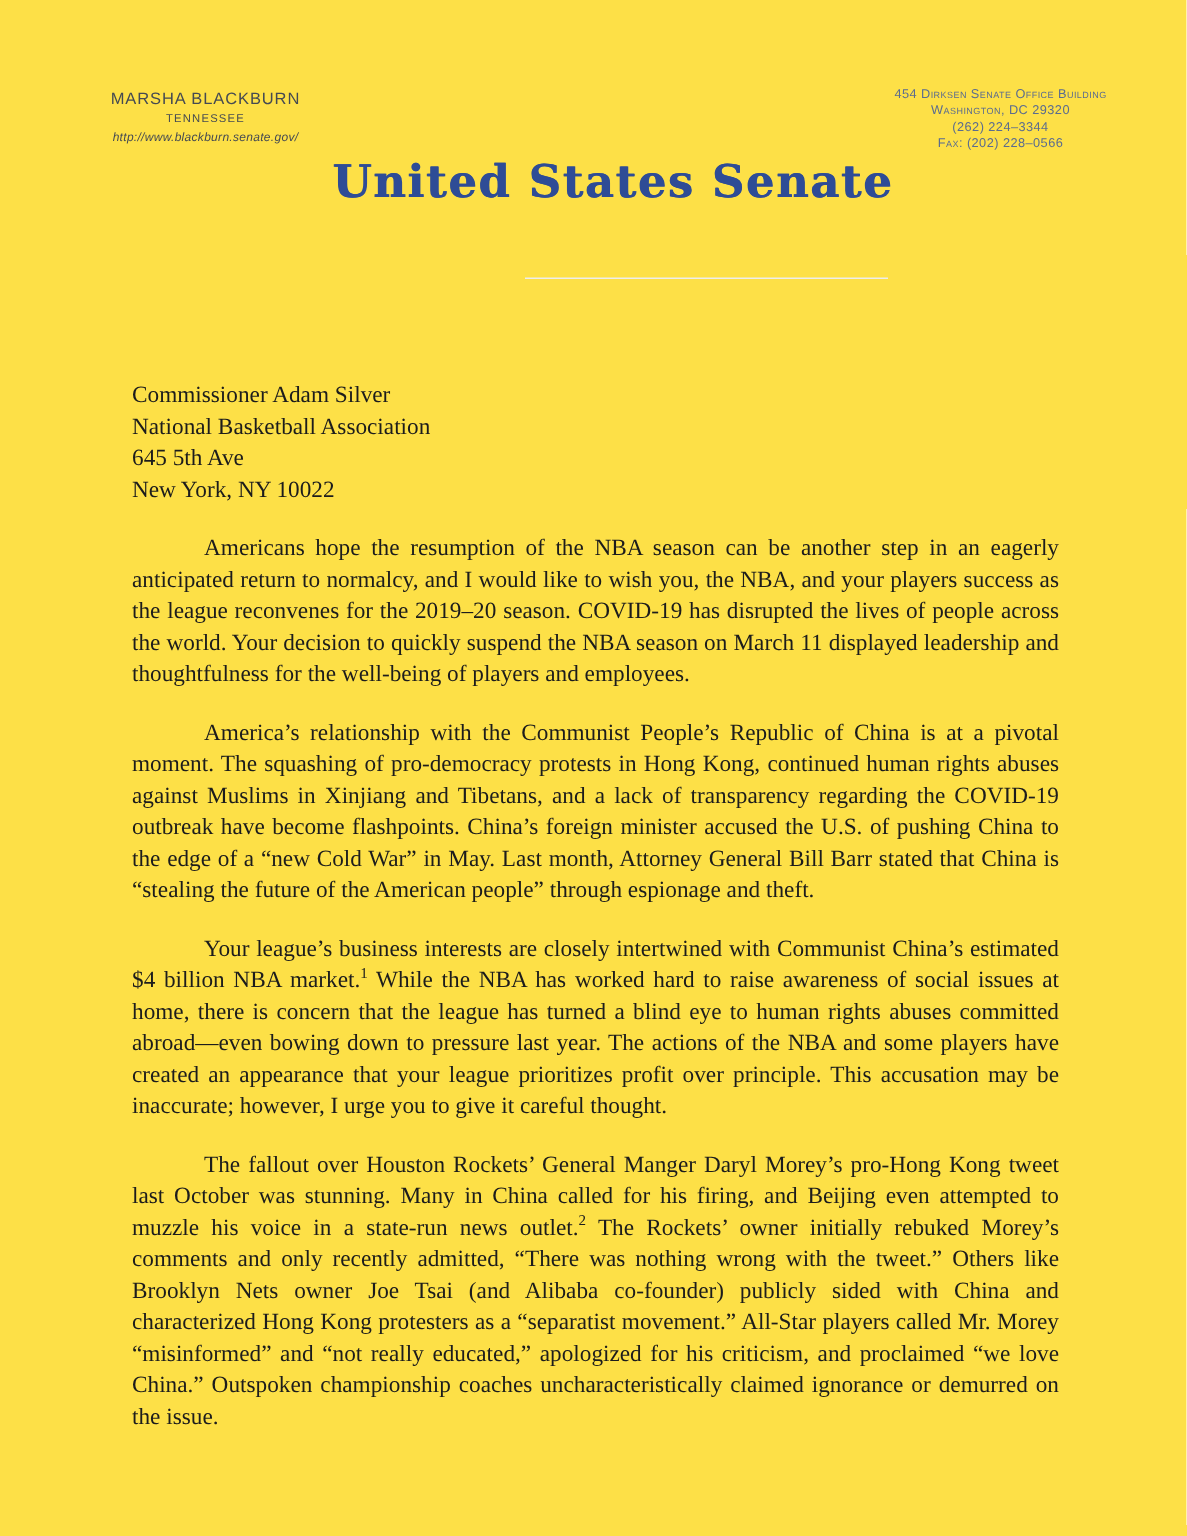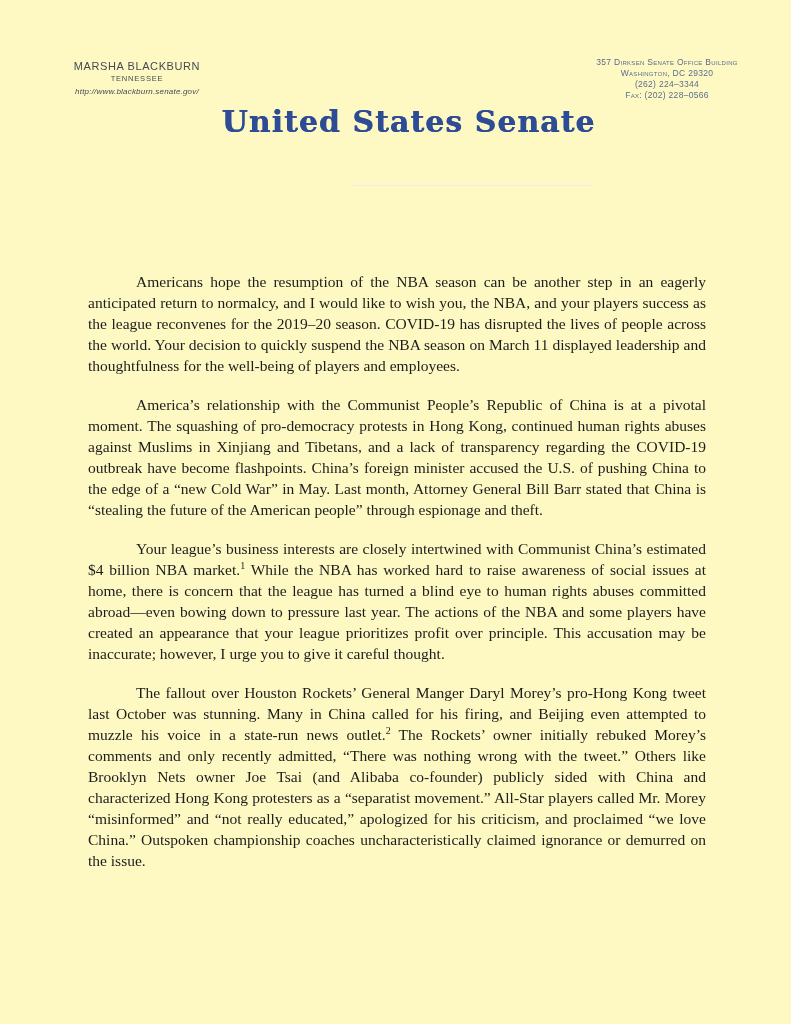--- a/index.html
+++ b/index.html
@@ -4,21 +4,21 @@
 <style>
   html, body {
     margin: 0;
     padding: 0;
     background: #ffffff;
   }
   .page {
     position: relative;
     width: 791px;
     height: 1024px;
-    background: #fef9c3;
+    background: #fde047;
     overflow: hidden;
     font-family: "Liberation Serif", serif;
     color: #1c1c1c;
   }
   
   .sender-block {
     position: absolute;
     left: 52px;
     top: 60px;
     width: 170px;
@@ -137,31 +137,37 @@
 
   <div class="sender-block">
     <div class="sender-name">MARSHA BLACKBURN</div>
     <div class="sender-state">TENNESSEE</div>
     <div class="sender-url">http://www.blackburn.senate.gov/</div>
   </div>
 
   <div class="senate-title">United States Senate</div>
 
   <div class="office-block">
-    <div>357 Dirksen Senate Office Building</div>
+    <div>454 Dirksen Senate Office Building</div>
     <div>Washington, DC 29320</div>
     <div>(262) 224–3344</div>
     <div>Fax: (202) 228–0566</div>
   </div>
 
 
   <div class="faint-rule"></div>
 
 
   <div class="content">
+    <div class="recipient">
+      <div class="recipient-line">Commissioner Adam Silver</div>
+      <div class="recipient-line">National Basketball Association</div>
+      <div class="recipient-line">645 5th Ave</div>
+      <div class="recipient-line">New York, NY 10022</div>
+    </div>
 
 
     <p class="body-par">Americans hope the resumption of the NBA season can be another step in an eagerly anticipated return to normalcy, and I would like to wish you, the NBA, and your players success as the league reconvenes for the 2019–20 season. COVID-19 has disrupted the lives of people across the world. Your decision to quickly suspend the NBA season on March 11 displayed leadership and thoughtfulness for the well-being of players and employees.</p>
 
     <p class="body-par">America’s relationship with the Communist People’s Republic of China is at a pivotal moment. The squashing of pro-democracy protests in Hong Kong, continued human rights abuses against Muslims in Xinjiang and Tibetans, and a lack of transparency regarding the COVID-19 outbreak have become flashpoints. China’s foreign minister accused the U.S. of pushing China to the edge of a “new Cold War” in May. Last month, Attorney General Bill Barr stated that China is “stealing the future of the American people” through espionage and theft.</p>
 
     <p class="body-par"><span>Your league’s business interests are closely intertwined with Communist China’s estimated $4 billion NBA market.</span><sup>1</sup><span> While the NBA has worked hard to raise awareness of social issues at home, there is concern that the league has turned a blind eye to human rights abuses committed abroad—even bowing down to pressure last year. The actions of the NBA and some players have created an appearance that your league prioritizes profit over principle. This accusation may be inaccurate; however, I urge you to give it careful thought.</span></p>
 
     <p class="body-par"><span>The fallout over Houston Rockets’ General Manger Daryl Morey’s pro-Hong Kong tweet last October was stunning. Many in China called for his firing, and Beijing even attempted to muzzle his voice in a state-run news outlet.</span><sup>2</sup><span> The Rockets’ owner initially rebuked Morey’s comments and only recently admitted, “There was nothing wrong with the tweet.” Others like Brooklyn Nets owner Joe Tsai (and Alibaba co-founder) publicly sided with China and characterized Hong Kong protesters as a “separatist movement.” All-Star players called Mr. Morey “misinformed” and “not really educated,” apologized for his criticism, and proclaimed “we love China.” Outspoken championship coaches uncharacteristically claimed ignorance or demurred on the issue.</span></p>
   </div>

